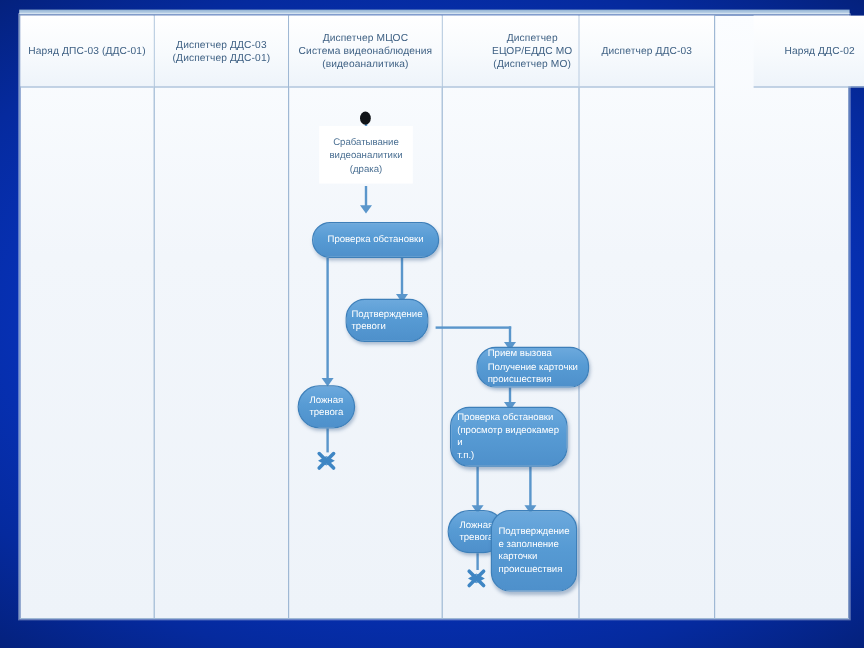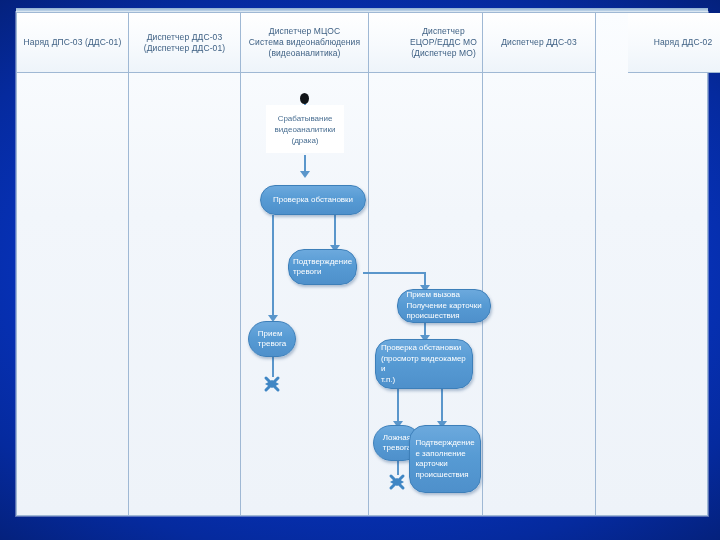--- a/index.html
+++ b/index.html
@@ -230,21 +230,21 @@
     <div class="node round" style="left:243px;top:172px;width:106px;height:30px;">
       <span style="white-space:pre-line;">Проверка обстановки</span>
     </div>
 
     <div class="node round" style="left:271px;top:236px;width:69px;height:36px;">
       <span style="white-space:pre-line;">Подтверждение
 тревоги</span>
     </div>
 
     <div class="node circleish" style="left:231px;top:308px;width:48px;height:36px;">
-      <span style="white-space:pre-line;">Прием
+      <span style="white-space:pre-line;">Ложная
 тревога</span>
     </div>
 
     <div class="end-marker" style="left:246px;top:362px;">
       <svg width="18" height="18" viewBox="0 0 18 18" aria-hidden="true">
         <path d="M3 3 L15 15 M15 3 L3 15" stroke="#3f86c4" stroke-width="3" stroke-linecap="round" fill="none"></path>
         <path d="M2 9 L9 5 L9 13 Z" fill="#3f86c4"></path>
         <path d="M16 9 L9 5 L9 13 Z" fill="#3f86c4"></path>
       </svg>
     </div>

